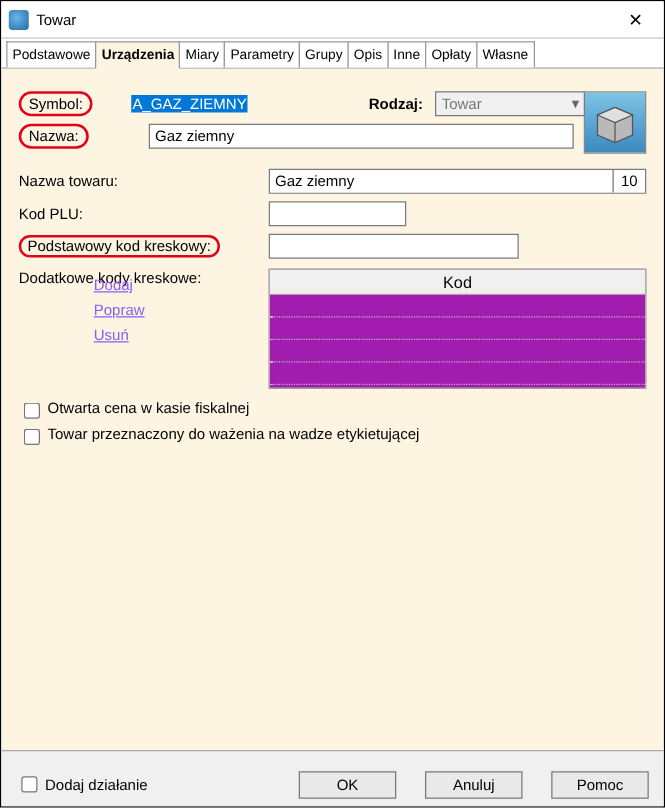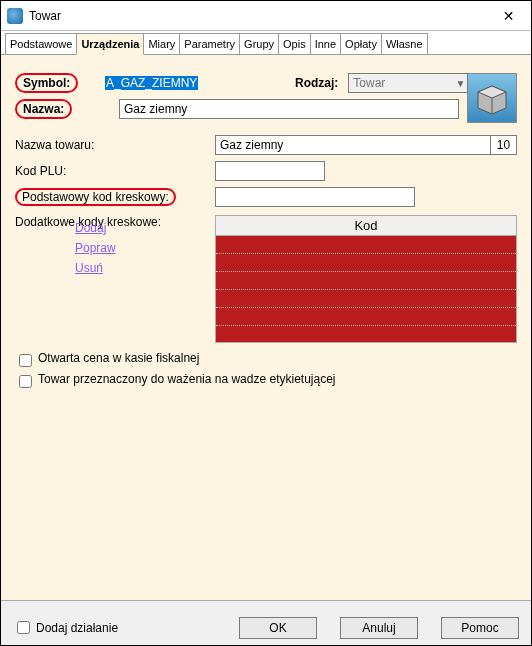--- a/index.html
+++ b/index.html
@@ -60,21 +60,21 @@
     padding: 18px 14px 10px 14px;
     position: relative;
   }
   .row { display: flex; align-items: center; margin-bottom: 6px; }
   .lbl { white-space: nowrap; }
   .highlight {
     border: 2px solid #e2001a;
     border-radius: 10px;
     padding: 1px 6px;
     color: #000;
-    font-weight: bold;
+    font-weight: normal;
     display: inline-block;
   }
   .highlight-thin {
     border: 2px solid #e2001a;
     border-radius: 10px;
     padding: 0px 5px;
     display: inline-block;
   }
   input[type=text].txt, .selectbox {
     border: 1px solid #7a7a7a;
@@ -119,22 +119,22 @@
     padding-left: 60px;
   }
   .barcode-links a {
     display:block; margin: 6px 0;
     text-decoration: underline;
     color: #8b5cf6;
   }
   .kod-table {
     flex:1;
     border:1px solid #aaa;
-    background:#b91c1c;
-    height: 128px;
+    background:#a21caf;
+    height: 96px;
     overflow:hidden;
   }
   .kod-table .head {
     text-align:center;
     border-bottom:1px solid #aaa;
     background: #f0f0f0;
     font-size:13px;
     padding: 2px 0;
   }
   .kod-table .rowline {

